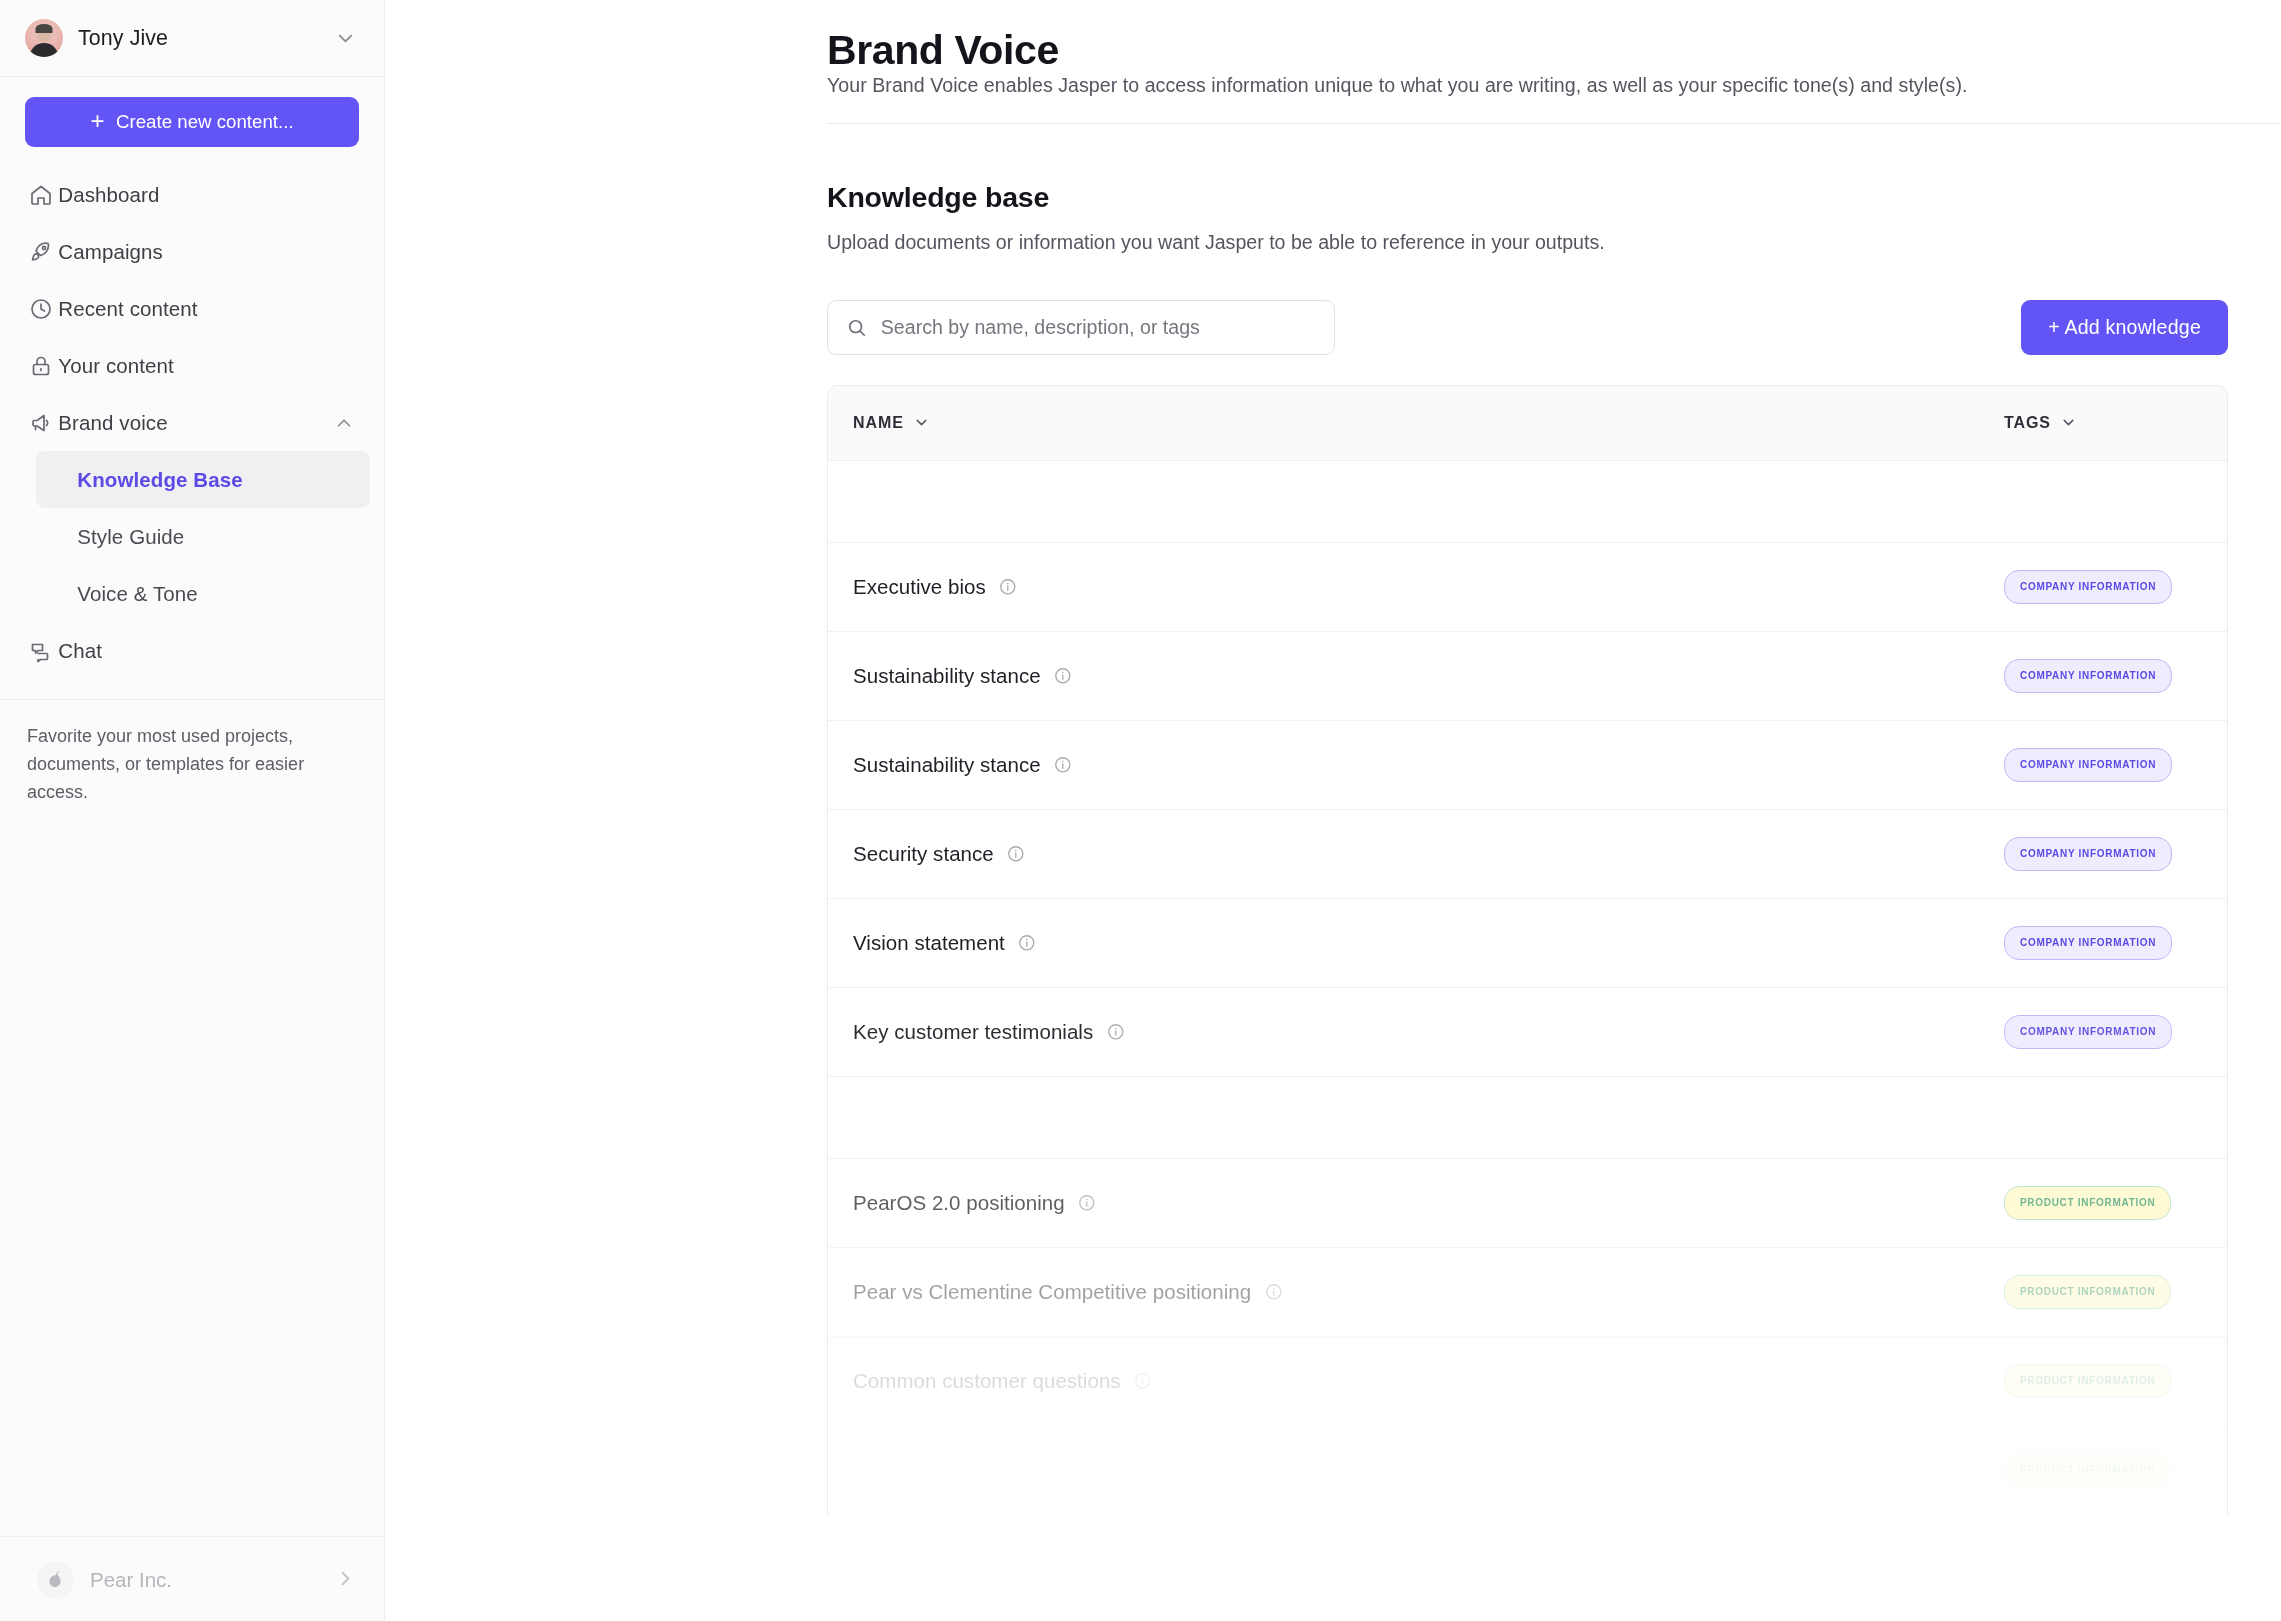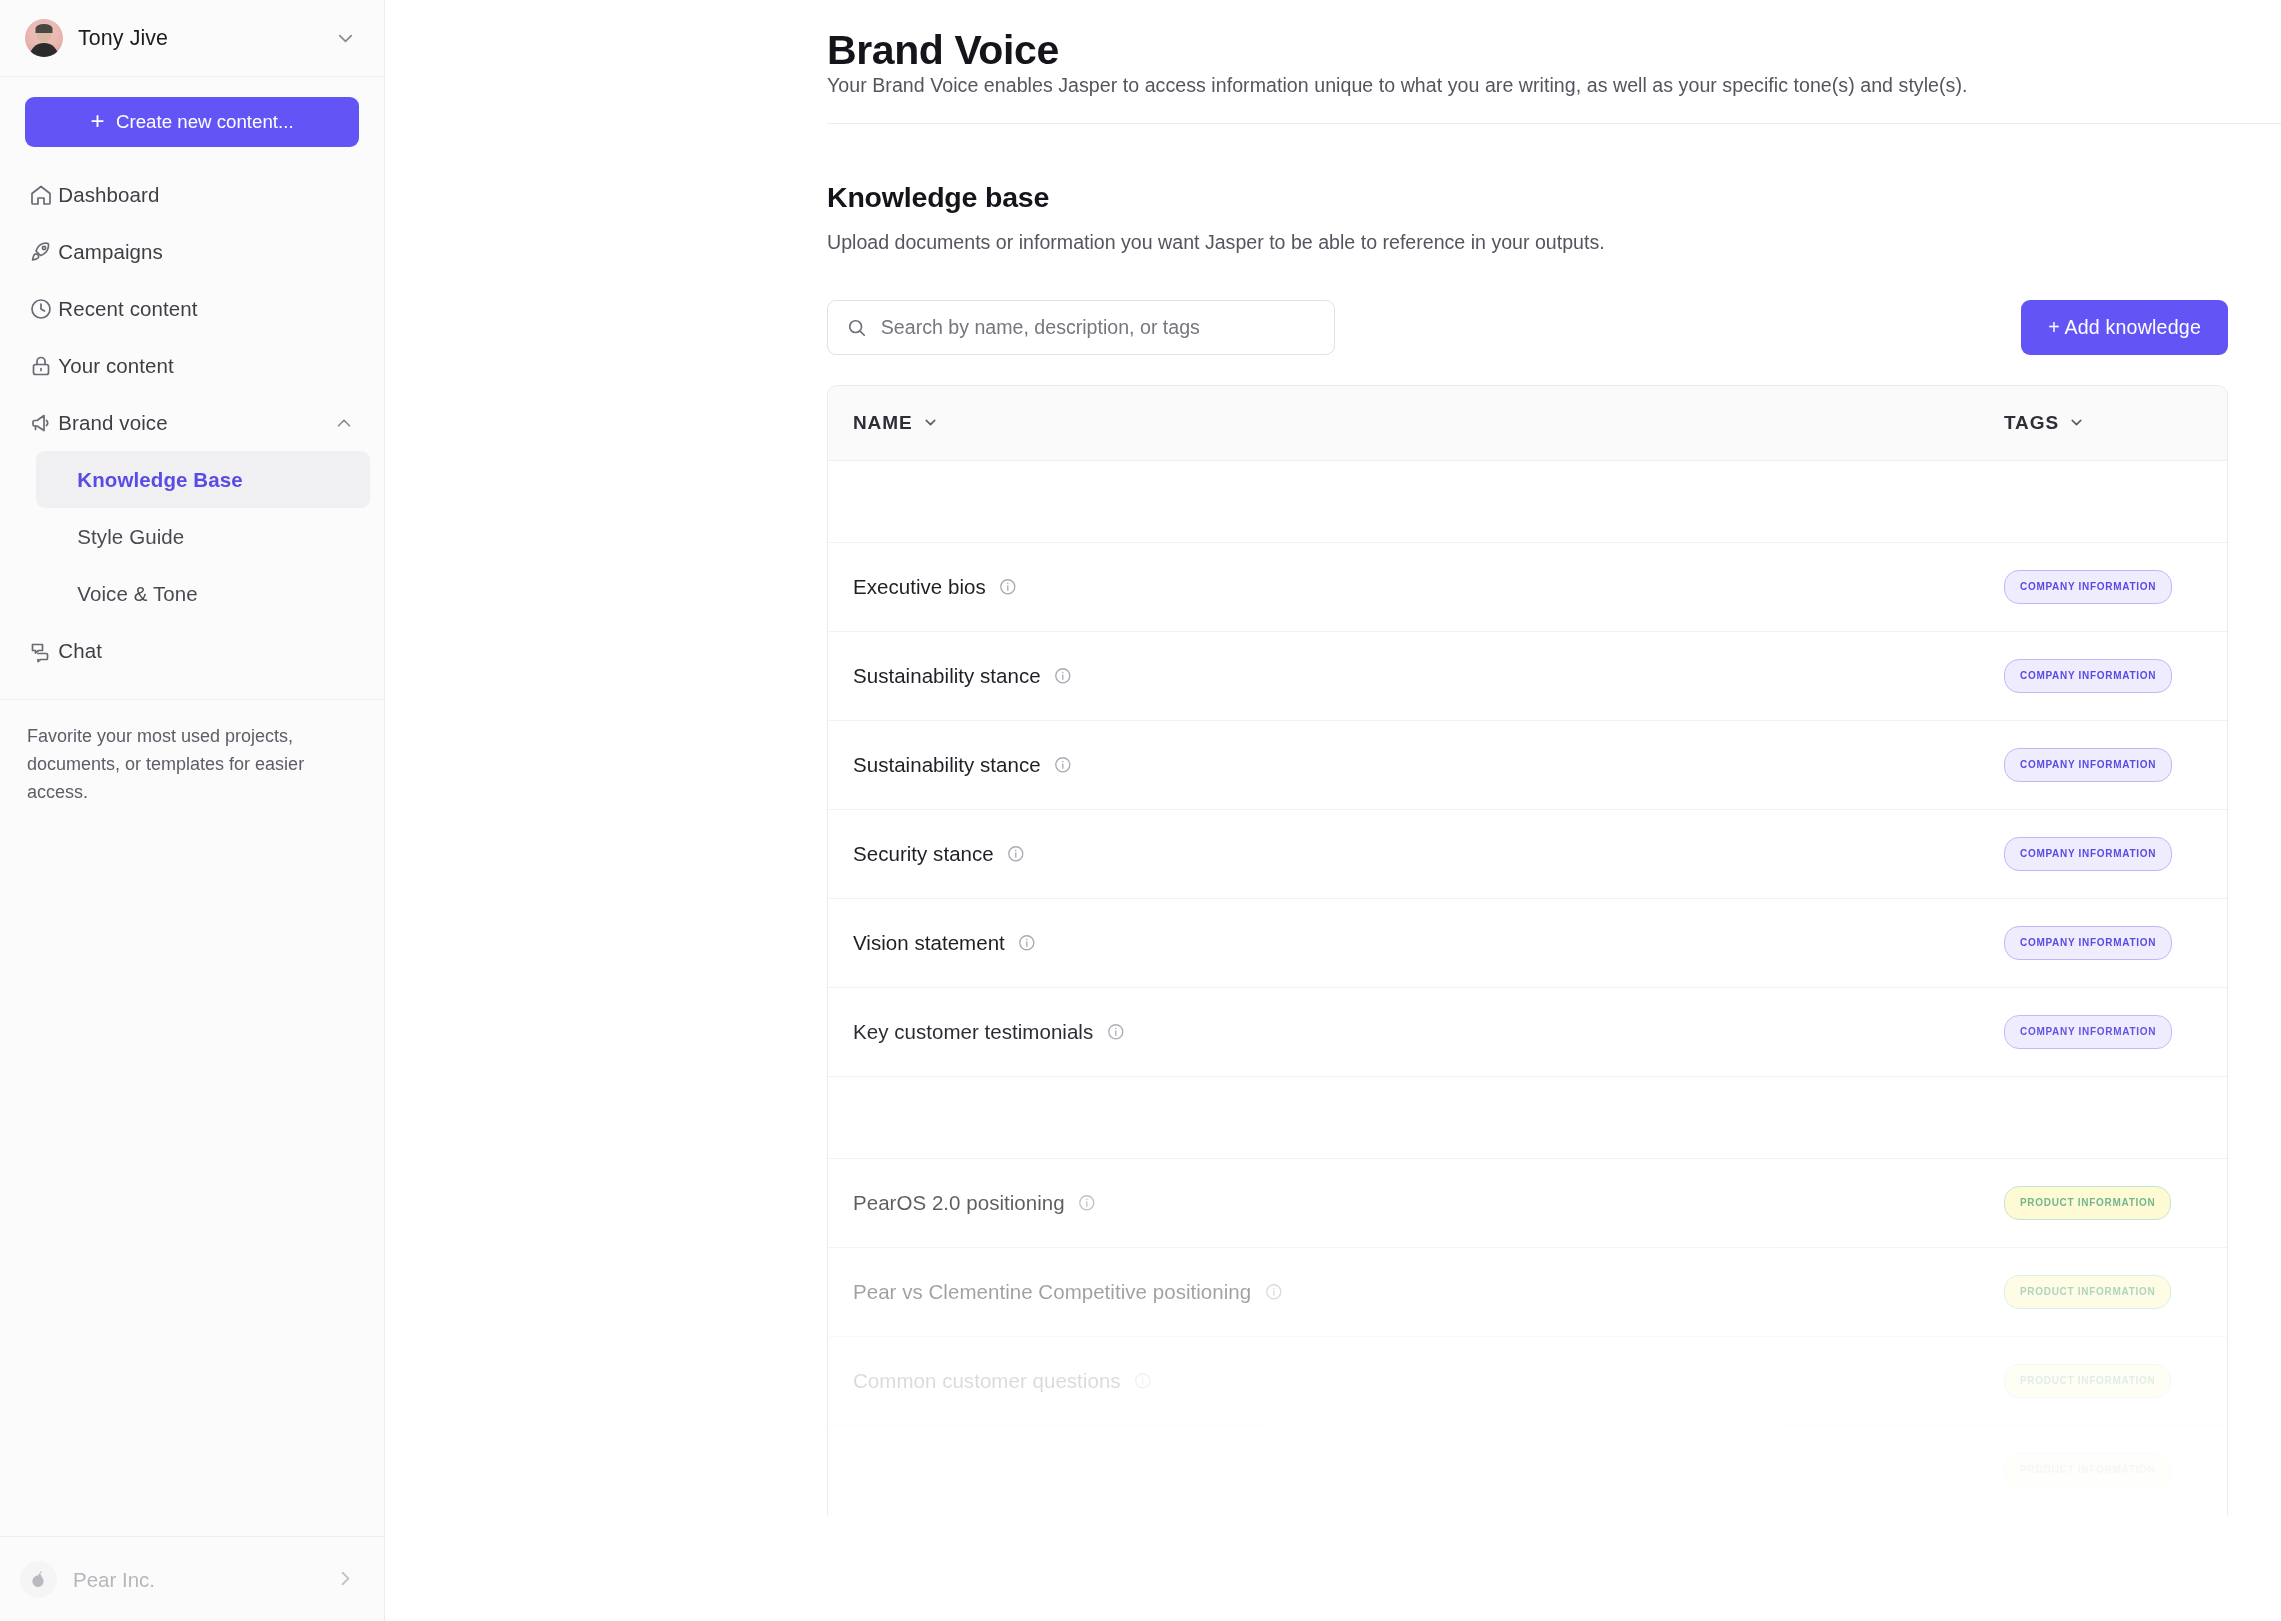--- a/index.html
+++ b/index.html
@@ -73,21 +73,21 @@
   }
   .sub-item.active { background: #f0f0f2; color: #5b4ae6; font-weight: 700; }
 
   .sidebar-sep { height: 0.9px; background: #ededee; margin: 19.6px 0 0 0; }
   .fav-note {
     padding: 23px 27px 0 27px; font-size: 18px; line-height: 1.55; color: #5d5d66;
   }
   .sidebar-spacer { flex: 1; }
   .org-row {
     height: 86px; flex: 0 0 86px; border-top: 0.9px solid #ededee;
-    display: flex; align-items: center; padding: 0 27px 0 20px; cursor: pointer;
+    display: flex; align-items: center; padding: 0 27px 0 37px; cursor: pointer;
   }
   .org-logo {
     width: 37px; height: 37px; border-radius: 50%; flex: 0 0 37px;
     background: #f5f5f6; display: flex; align-items: center; justify-content: center;
   }
   .org-name { flex: 1; margin-left: 16px; font-size: 20.5px; color: #b6b6bc; }
   .org-chev { color: #c3c3c9; }
 
   
   .main { flex: 1; height: 1622px; overflow: hidden; background: #fff; position: relative; }
@@ -122,21 +122,21 @@
     margin-top: 30px;
     border: 0.9px solid #ebebed; border-radius: 10.7px 10.7px 0 0;
     border-bottom: none;
     overflow: hidden; background: #fff;
   }
   .thead {
     height: 75px; background: #fafafb; border-bottom: 0.9px solid #eeeef0;
     display: flex; align-items: center;
   }
   .th {
-    font-size: 19px; font-weight: 700; letter-spacing: 0.9px; color: #2e2e38;
+    font-size: 16px; font-weight: 700; letter-spacing: 0.9px; color: #2e2e38;
     display: flex; align-items: center; gap: 9px; cursor: pointer;
   }
   .th svg { color: #5b5b66; }
   .col-name   { flex: 0 0 1176px; padding-left: 25px; }
   .col-tags   { flex: 0 0 314px; }
 
   .row {
     display: flex; align-items: center; min-height: 89px;
     border-bottom: 0.9px solid #f1f1f3; cursor: pointer;
   }

